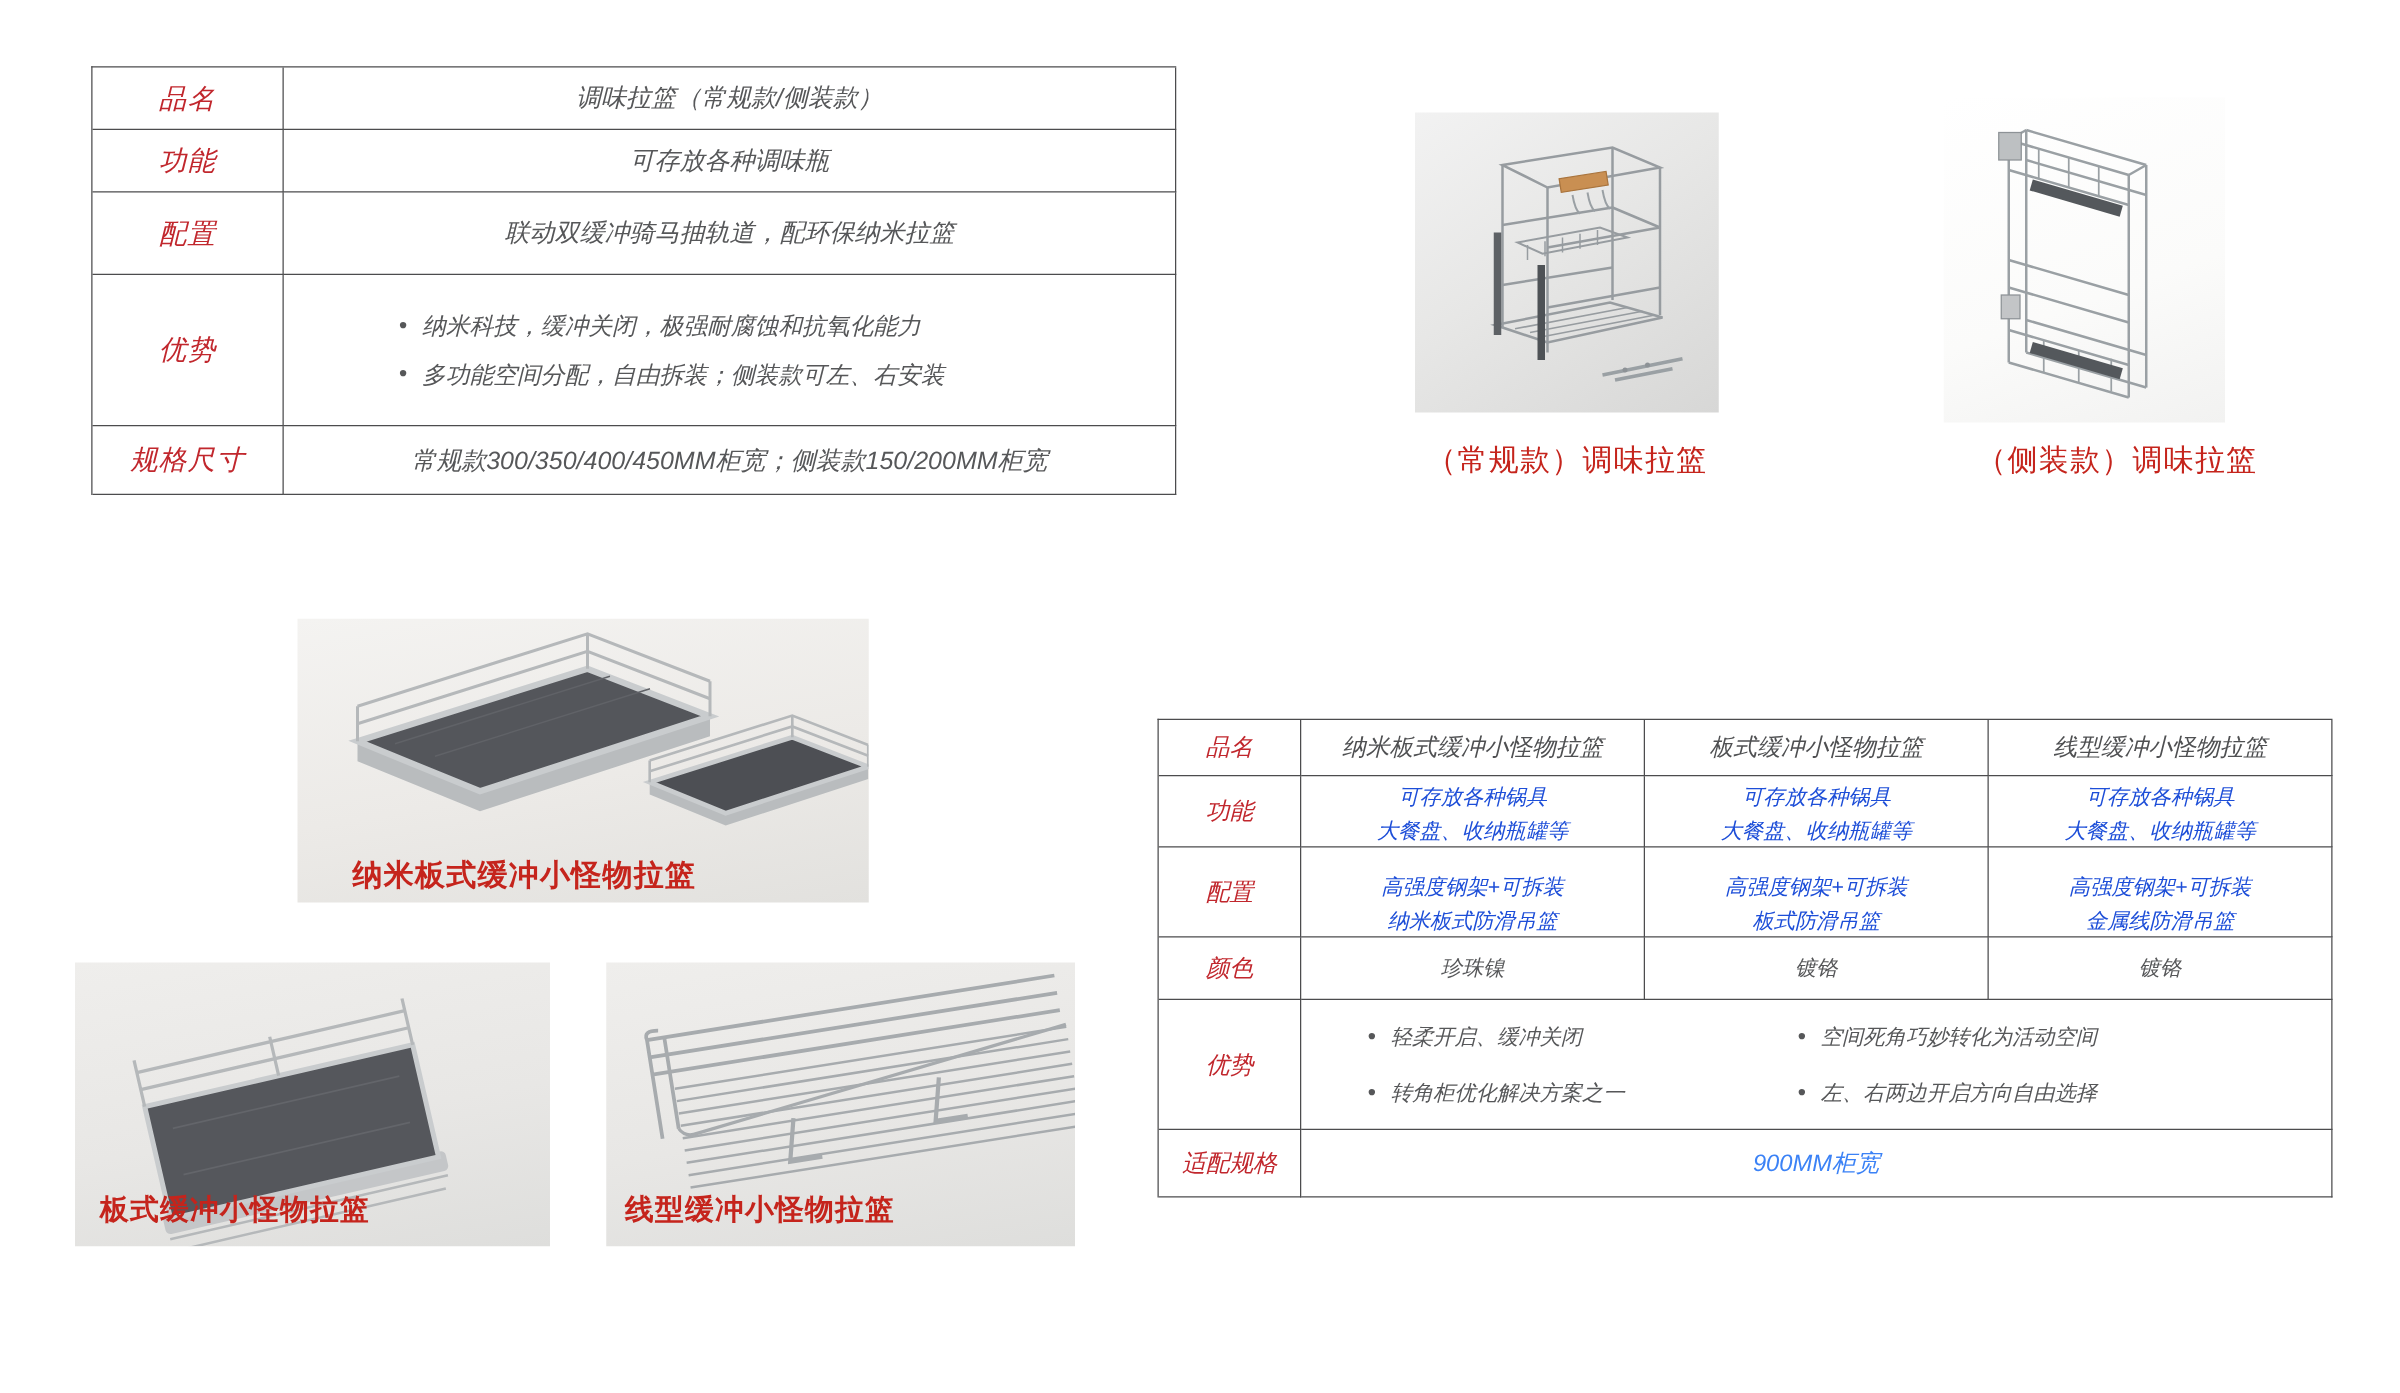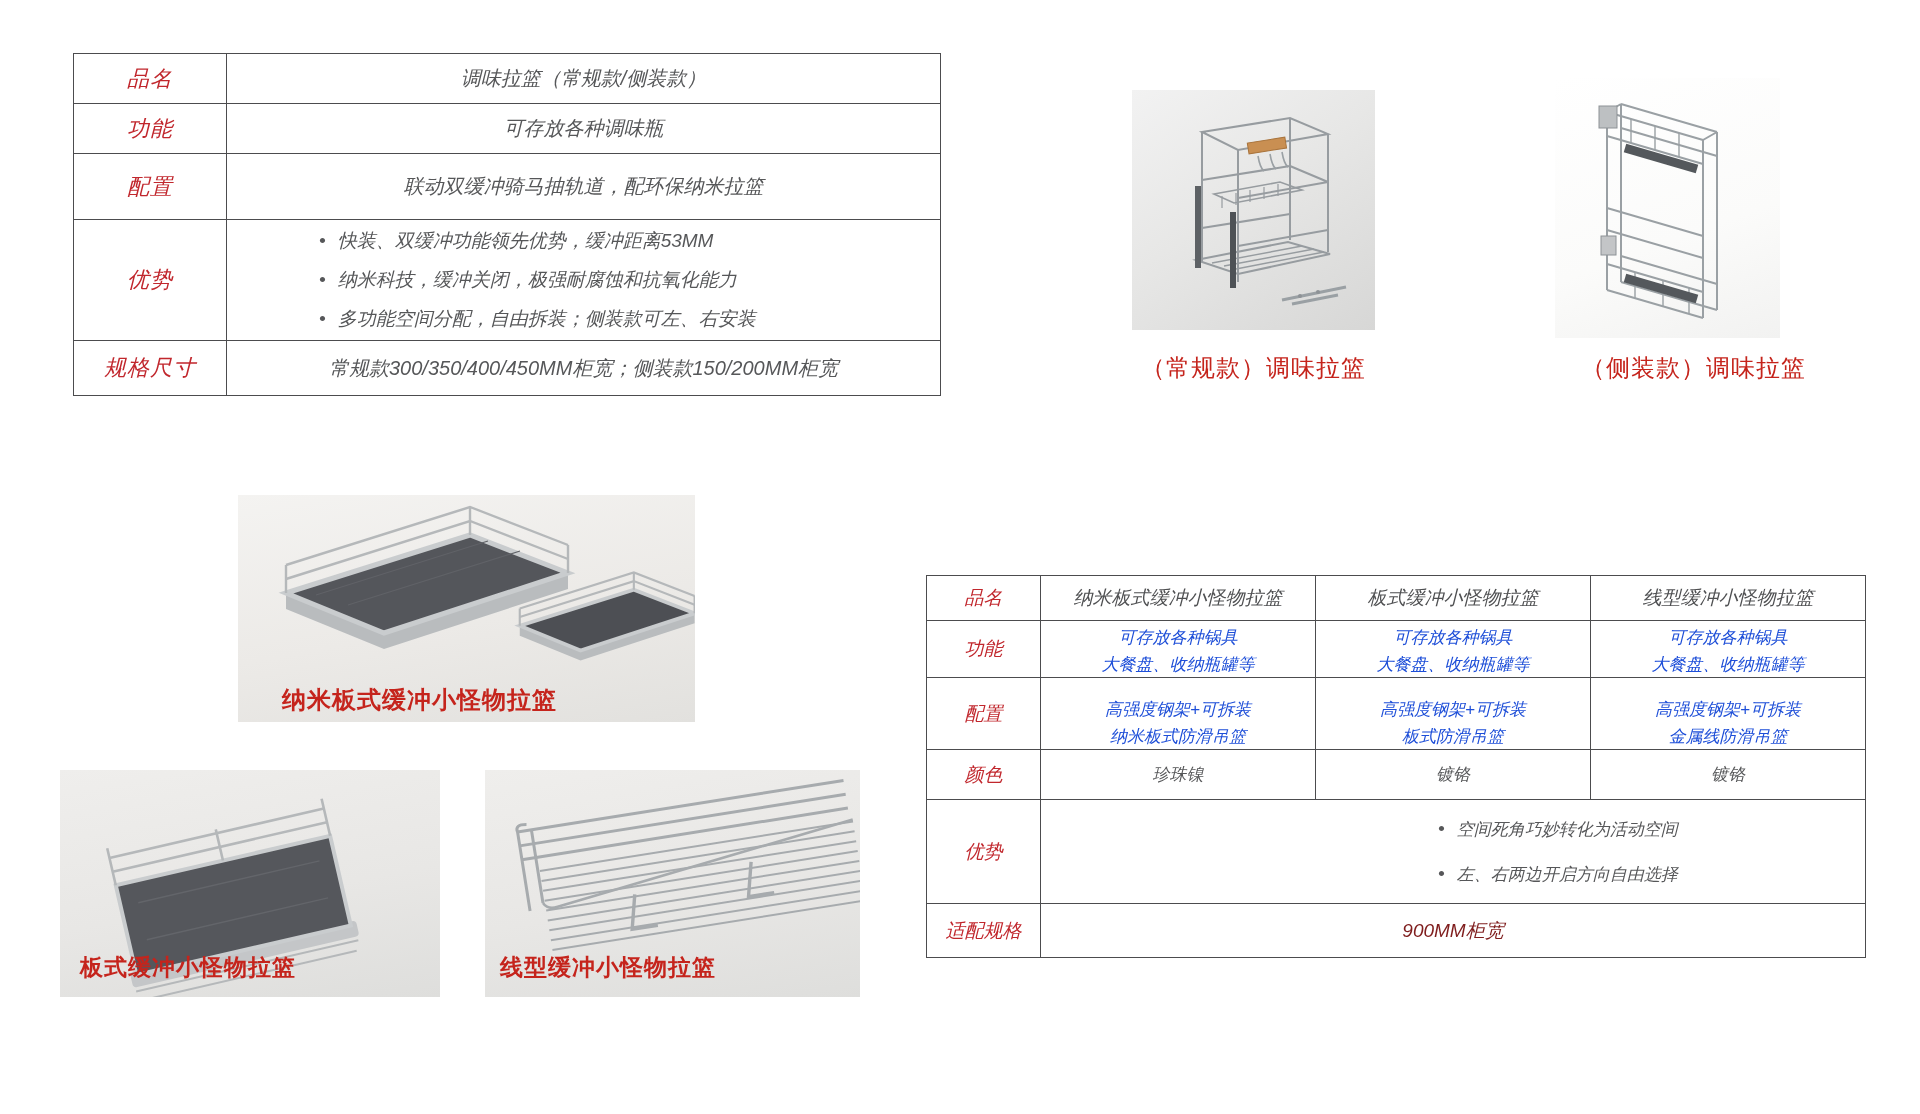--- a/index.html
+++ b/index.html
@@ -24,21 +24,21 @@
   #table2 .label-cell{font-size:19px;}
   #table2 .prod-cell{font-size:19px;color:#4f5052;}
   #table2 .two-line{flex-direction:column;justify-content:flex-end;gap:3px;font-size:17px;line-height:24px;color:#1d4ed8;}
   #table2 .color-cell{font-size:17px;color:#565759;}
   .span3{grid-column:2/5;}
   #table2 .adv-cell2{justify-content:flex-start;}
   .adv-col{position:absolute;top:50%;transform:translateY(-50%);display:flex;flex-direction:column;gap:22px;align-items:flex-start;}
   .adv-col .adv-line{font-size:17px;color:#565759;}
   .adv-col.left{left:53px;}
   .adv-col.right{left:397px;}
-  #table2 .spec-cell{font-size:19px;color:#7f1d1d;}
+  #table2 .spec-cell{font-size:19px;color:#3b82f6;}
   
   .photo{position:absolute;overflow:hidden;}
   .photo svg{display:block;width:100%;height:100%;}
   .overlay-caption{position:absolute;color:#c5241c;font-weight:bold;font-size:23px;letter-spacing:1px;white-space:nowrap;}
   .under-caption{position:absolute;color:#c5241c;font-weight:normal;font-size:24px;text-align:center;white-space:nowrap;letter-spacing:1px;}
   #photo-regular{left:1132px;top:90px;width:243px;height:240px;background:linear-gradient(145deg,#f2f2f2 0%,#e7e7e6 45%,#d7d7d6 100%);}
   #photo-side{left:1555px;top:78px;width:225px;height:260px;background:linear-gradient(160deg,#ffffff 0%,#fbfbfa 60%,#f2f2f1 100%);}
   #photo-nano{left:238px;top:495px;width:457px;height:227px;background:linear-gradient(170deg,#f4f3f1 0%,#eceae7 55%,#e2e1de 100%);}
   #photo-board{left:60px;top:770px;width:380px;height:227px;background:linear-gradient(170deg,#efeeec 0%,#e8e7e5 55%,#dededc 100%);}
   #photo-wire{left:485px;top:770px;width:375px;height:227px;background:linear-gradient(170deg,#efeeec 0%,#e8e7e5 55%,#dededc 100%);}
@@ -56,21 +56,20 @@
   <div class="cell value-cell">调味拉篮（常规款/侧装款）</div>
 
   <div class="cell label-cell">功能</div>
   <div class="cell value-cell">可存放各种调味瓶</div>
 
   <div class="cell label-cell">配置</div>
   <div class="cell value-cell">联动双缓冲骑马抽轨道，配环保纳米拉篮</div>
 
   <div class="cell label-cell">优势</div>
   <div class="cell adv-cell">
-    <div class="adv-line">快装、双缓冲功能领先优势，缓冲距离53MM</div>
     <div class="adv-line">纳米科技，缓冲关闭，极强耐腐蚀和抗氧化能力</div>
     <div class="adv-line">多功能空间分配，自由拆装；侧装款可左、右安装</div>
   </div>
 
   <div class="cell label-cell">规格尺寸</div>
   <div class="cell value-cell">常规款300/350/400/450MM柜宽；侧装款150/200MM柜宽</div>
 </div>
 
 <div id="photo-regular" class="photo">
   <svg viewBox="0 0 243 240">
@@ -205,20 +204,24 @@
     <div>金属线防滑吊篮</div>
   </div>
 
   <div class="cell label-cell">颜色</div>
   <div class="cell color-cell">珍珠镍</div>
   <div class="cell color-cell">镀铬</div>
   <div class="cell color-cell">镀铬</div>
 
   <div class="cell label-cell">优势</div>
   <div class="cell span3 adv-cell2">
+    <div class="adv-col left">
+      <div class="adv-line">轻柔开启、缓冲关闭</div>
+      <div class="adv-line">转角柜优化解决方案之一</div>
+    </div>
     <div class="adv-col right">
       <div class="adv-line">空间死角巧妙转化为活动空间</div>
       <div class="adv-line">左、右两边开启方向自由选择</div>
     </div>
   </div>
 
   <div class="cell label-cell">适配规格</div>
   <div class="cell span3 spec-cell">900MM柜宽</div>
 </div>
 

